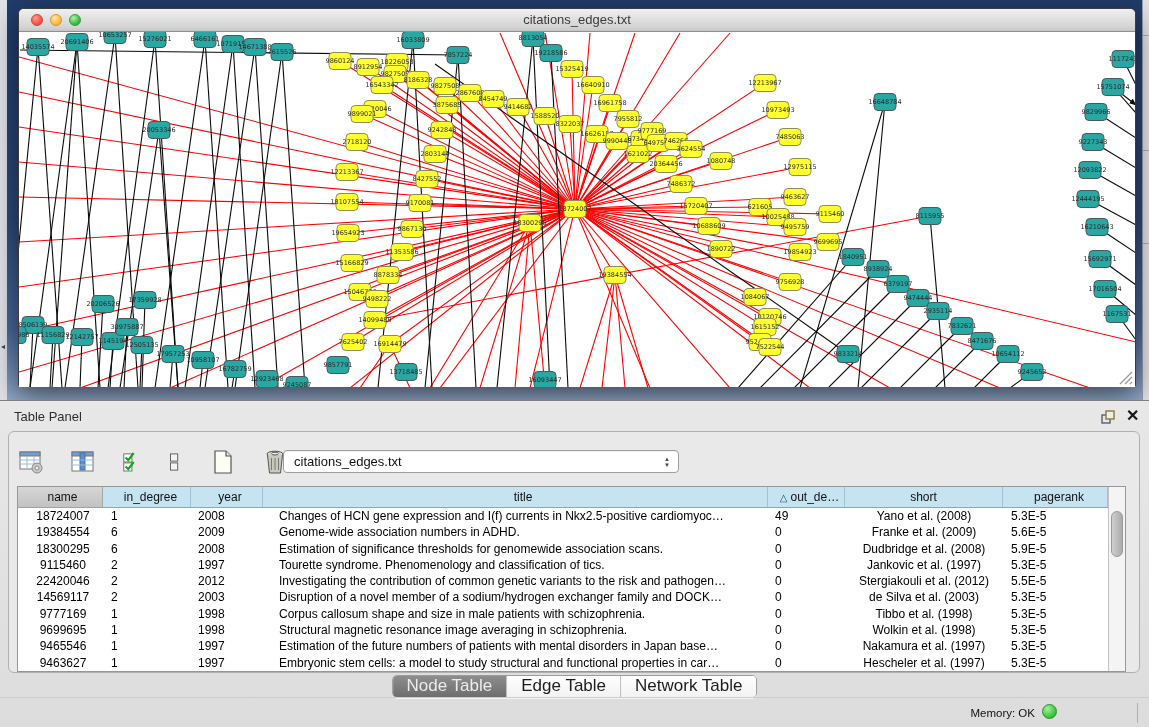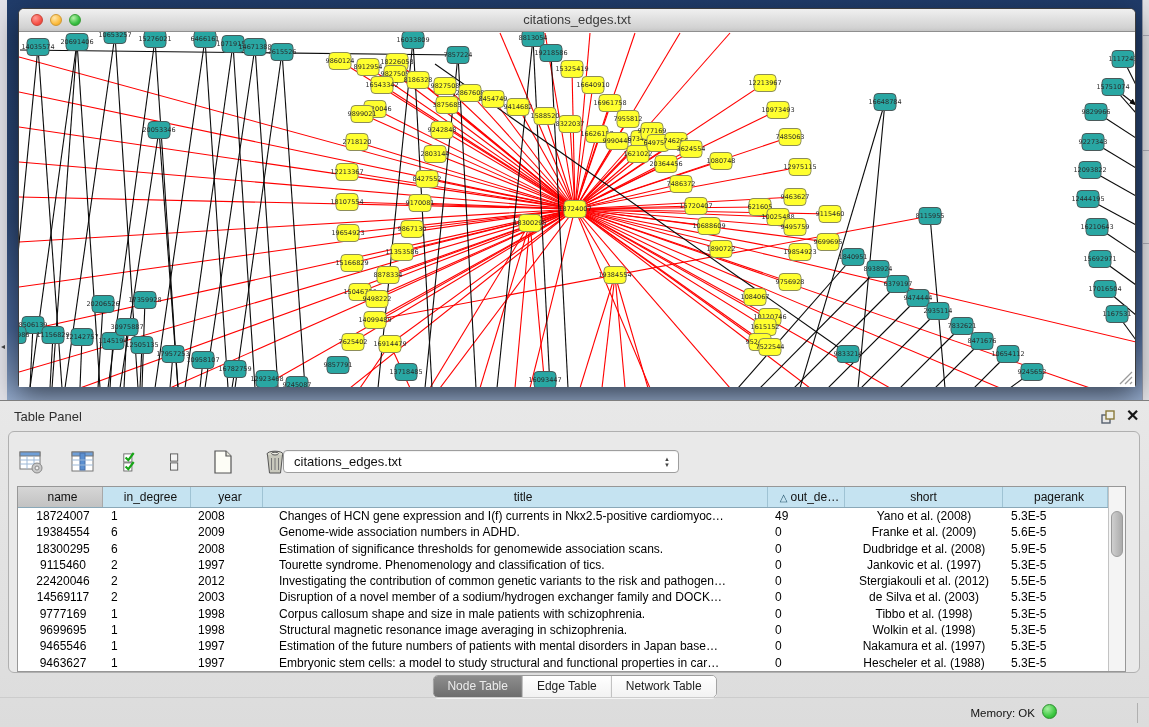--- a/index.html
+++ b/index.html
@@ -68,21 +68,21 @@
   .c4{width:77px;padding-left:7px;}
   .c5{width:158px;text-align:center;}
   .c6{width:105px;padding-left:8px;}
   .vscroll{width:17px;background:#f4f4f4;border-left:1px solid #c3c3c3;position:relative;}
   .vthumb{position:absolute;left:2px;top:24px;width:12px;height:46px;border-radius:7px;
     background:linear-gradient(90deg,#cfcfcf,#ababab);border:1px solid #9a9a9a;box-sizing:border-box;cursor:pointer;}
 
   
   .tabs{position:absolute;left:50%;top:274px;transform:translateX(-50%);display:flex;height:21px;
     border:1px solid #9b9b9b;border-radius:5px;overflow:hidden;background:#fdfdfd;box-shadow:0 1px 0 rgba(255,255,255,.7);}
-  .tab{padding:0 14px;font-size:12px;line-height:20px;color:#1d1d1d;border-left:1px solid #bdbdbd;cursor:pointer;background:linear-gradient(180deg,#ffffff,#f2f2f2);}
+  .tab{padding:0 14px;font-size:17px;line-height:20px;color:#1d1d1d;border-left:1px solid #bdbdbd;cursor:pointer;background:linear-gradient(180deg,#ffffff,#f2f2f2);}
   .tab:first-child{border-left:none;}
   .tab.selected{background:linear-gradient(180deg,#8d8d8d,#6e6e6e);color:#ececec;}
 
   
   .status{position:absolute;left:0;top:296px;width:100%;height:31px;border-top:1px solid #cccccc;}
   .mem-label{position:absolute;right:114px;top:9px;font-size:11.5px;color:#111;}
   .mem-dot{position:absolute;right:92px;top:6px;width:15px;height:15px;border-radius:50%;
     background:radial-gradient(circle at 35% 30%,#a6f0a0,#3fc943 60%,#23a52a);border:1px solid #2a8f2c;box-sizing:border-box;}
   .status-div{position:absolute;left:1137px;top:5px;width:1px;height:20px;background:#b0b0b0;}
 </style>
@@ -950,21 +950,21 @@
               <div class="td c4">0</div>
               <div class="td c5">Nakamura et al. (1997)</div>
               <div class="td c6">5.3E-5</div>
             </div>
             <div class="trow">
               <div class="td c0">9463627</div>
               <div class="td c1">1</div>
               <div class="td c2">1997</div>
               <div class="td c3">Embryonic stem cells: a model to study structural and functional properties in car…</div>
               <div class="td c4">0</div>
-              <div class="td c5">Hescheler et al. (1988)</div>
+              <div class="td c5">Hescheler et al. (1997)</div>
               <div class="td c6">5.3E-5</div>
             </div>
           </div>
       </div>
       <div class="vscroll">
         <div class="vthumb"></div>
       </div>
     </div>
 
     <div class="tabs">

